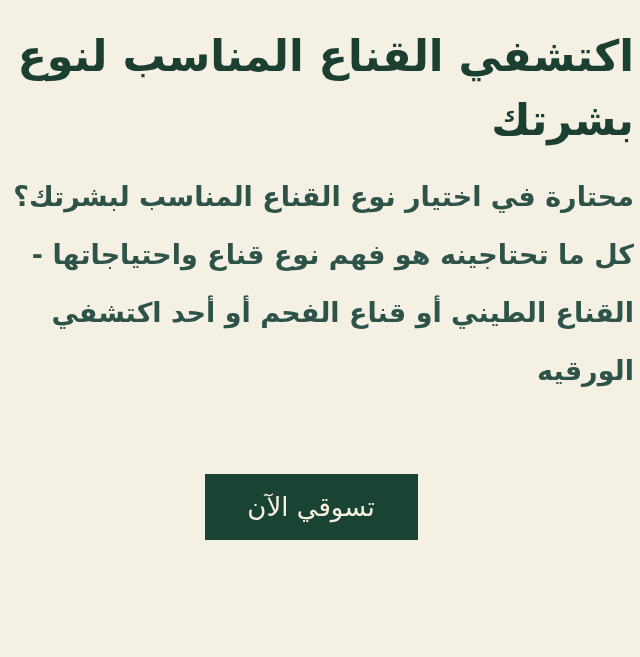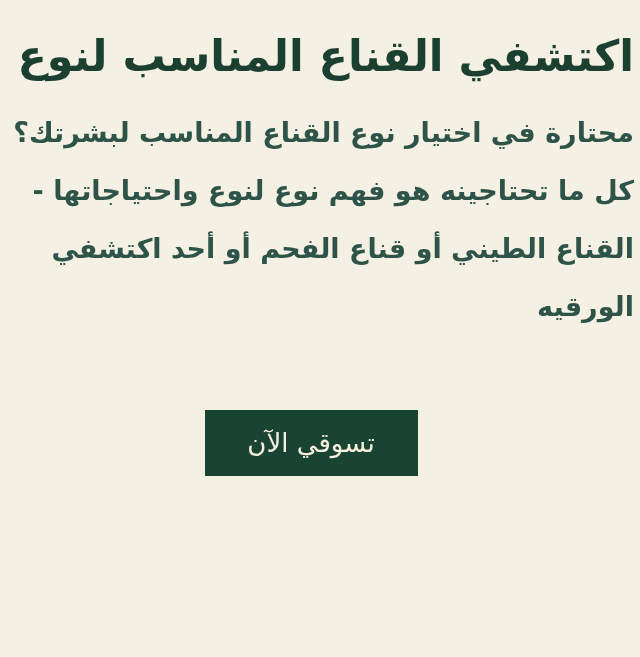--- a/index.html
+++ b/index.html
@@ -61,25 +61,26 @@
     cursor: pointer;
   }
 </style>
 </head>
 <body>
 
 <div class="hero">
 
   <h1 class="hero-title">
     <span class="title-line">اكتشفي القناع المناسب لنوع</span>
+    <span class="title-line">بشرتك</span>
   </h1>
 
   <p class="hero-body">
     <span class="body-line">محتارة في اختيار نوع القناع المناسب لبشرتك؟</span>
-    <span class="body-line">كل ما تحتاجينه هو فهم نوع لنوع واحتياجاتها -</span>
+    <span class="body-line">كل ما تحتاجينه هو فهم نوع قناع واحتياجاتها -</span>
     <span class="body-line">القناع الطيني أو قناع الفحم أو أحد اكتشفي الورقيه</span>
   </p>
 
   <div class="cta-row">
     <button class="cta-button">تسوقي الآن</button>
   </div>
 
 </div>
 
 </body></html>

